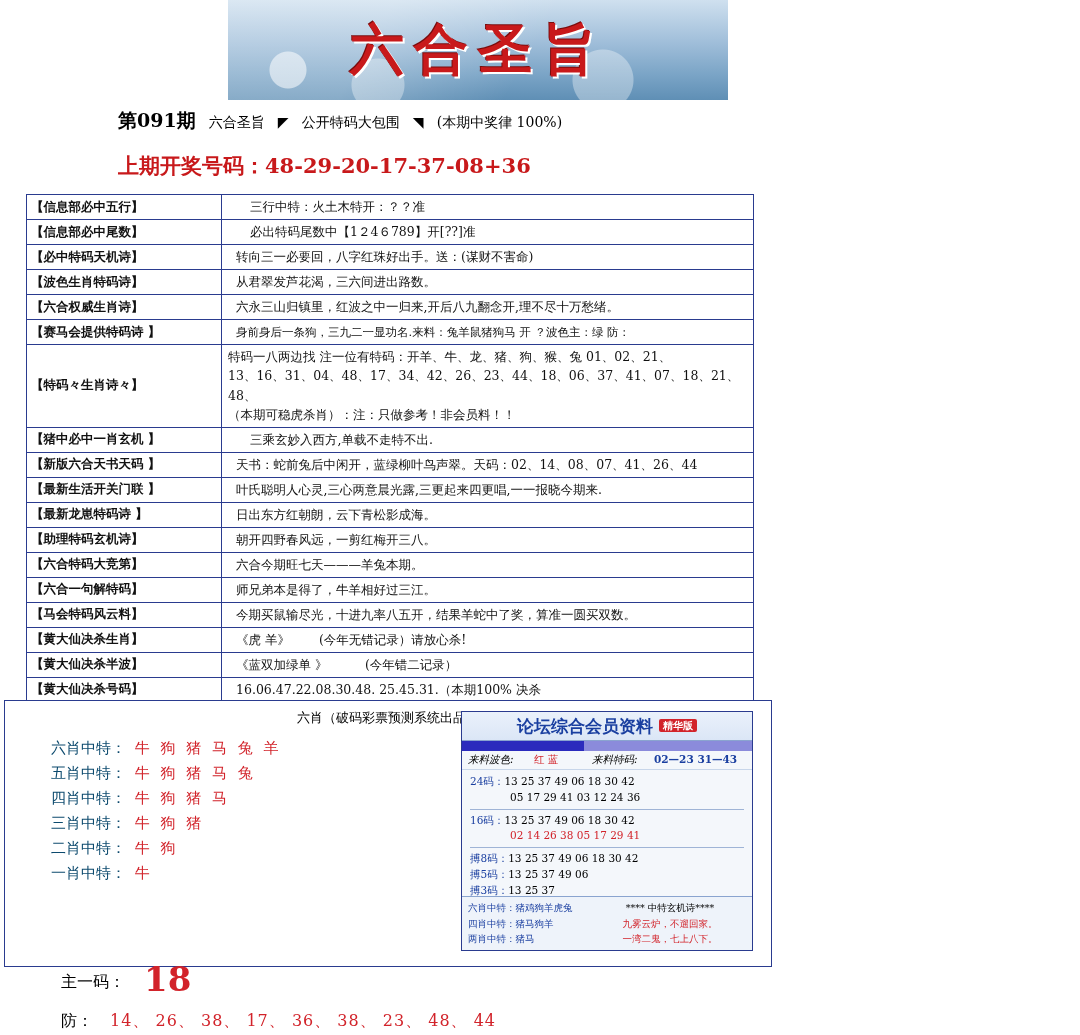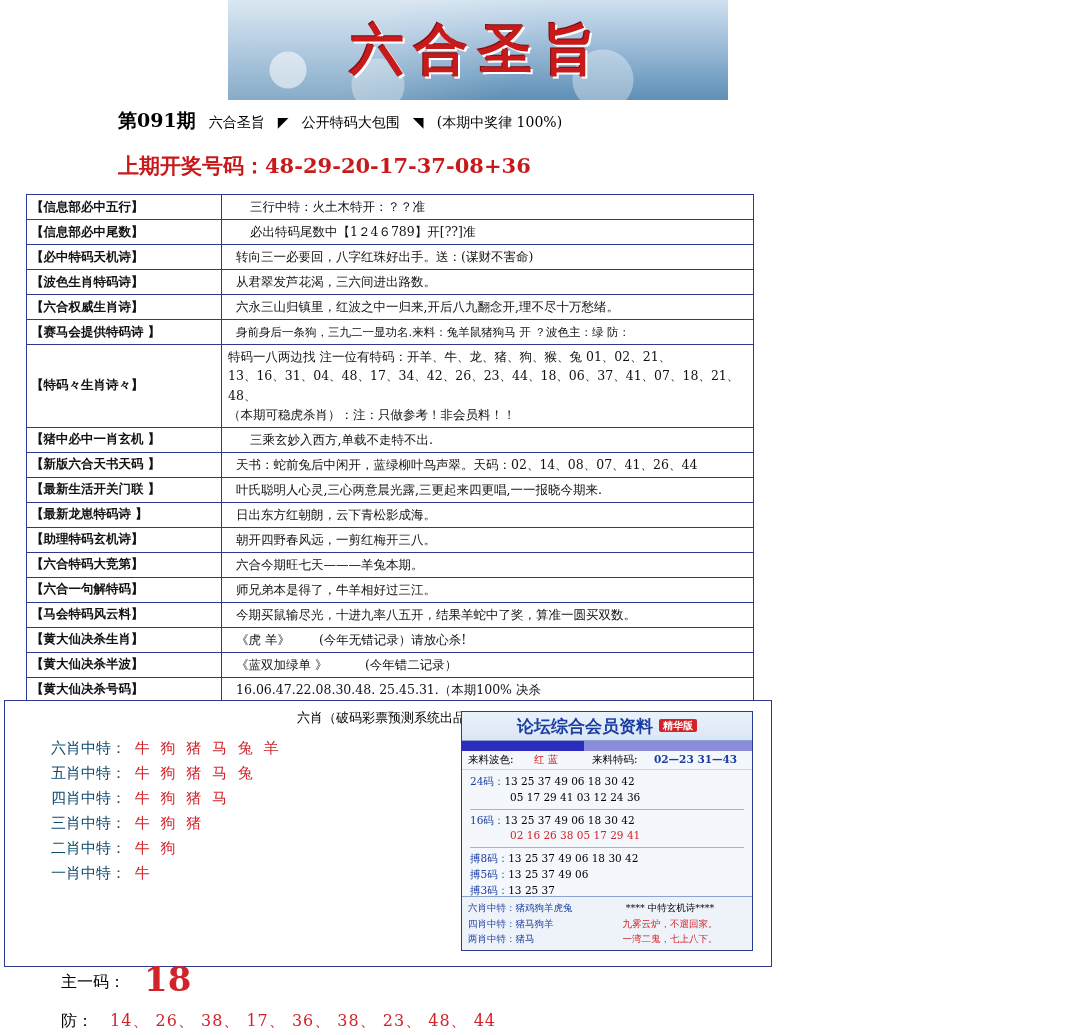--- a/index.html
+++ b/index.html
@@ -117,21 +117,21 @@
     border-bottom:1px solid #8aa4cf;
   }
   .card-title .tag{
     font-size:10px;color:#fff;background:#d2232a;padding:1px 4px;margin-left:6px;
     vertical-align:3px;border-radius:2px;
   }
   .bluebar{height:10px;background:linear-gradient(90deg,#2b2bbd 0 42%,#8b8bdb 42% 100%);}
   .card-row{
     display:flex;font-size:10.5px;padding:2px 6px;border-bottom:1px solid #c8d6ea;
   }
-  .card-row .c1{width:66px;color:#000;}
+  .card-row .c1{width:66px;color:#000;font-style:italic;}
   .card-row .c2{flex:1;color:#000;}
   .card-body{padding:4px 8px;font-size:10.5px;color:#000;line-height:1.5;}
   .card-body .blue{color:#1a3fa0;}
   .card-body .rd{color:#d2232a;}
   .card-foot{
     position:absolute;left:0;right:0;bottom:0;border-top:1px solid #8aa4cf;
     display:flex;font-size:9.5px;padding:3px 6px 4px;gap:8px;background:#eef3fa;
   }
   .card-foot .fl{width:118px;line-height:1.6;}
   .card-foot .fr{flex:1;line-height:1.6;text-align:center;}
@@ -303,21 +303,21 @@
       <span class="c1">来料波色:</span>
       <span class="c2 rd" style="color:#d2232a;width:58px;flex:none;">红   蓝</span>
       <span class="c1" style="width:62px;">来料特码:</span>
       <span class="c2" style="color:#1a3fa0;font-weight:bold;">02—23   31—43</span>
     </div>
     <div class="card-body">
       <div><span class="blue">24码：</span><span>13  25  37  49  06  18  30  42</span></div>
       <div><span style="display:inline-block;width:40px;"></span><span>05  17  29  41  03  12  24  36</span></div>
       <div class="sep"></div>
       <div><span class="blue">16码：</span><span>13  25  37  49  06  18  30  42</span></div>
-      <div><span style="display:inline-block;width:40px;"></span><span class="rd">02  16  26  38  05  17  29  41</span></div>
+      <div><span style="display:inline-block;width:40px;"></span><span class="rd">02  14  26  38  05  17  29  41</span></div>
       <div class="sep"></div>
       <div><span class="blue">搏8码：</span><span>13  25  37  49  06  18  30  42</span></div>
       <div><span class="blue">搏5码：</span><span>13  25  37  49  06</span></div>
       <div><span class="blue">搏3码：</span><span>13  25  37</span></div>
       <div><span class="blue">搏1码：</span><span>13</span></div>
     </div>
     <div class="card-foot">
       <div class="fl">
         <div><span class="bl">六肖中特：猪鸡狗羊虎兔</span></div>
         <div><span class="bl">四肖中特：猪马狗羊</span></div>

